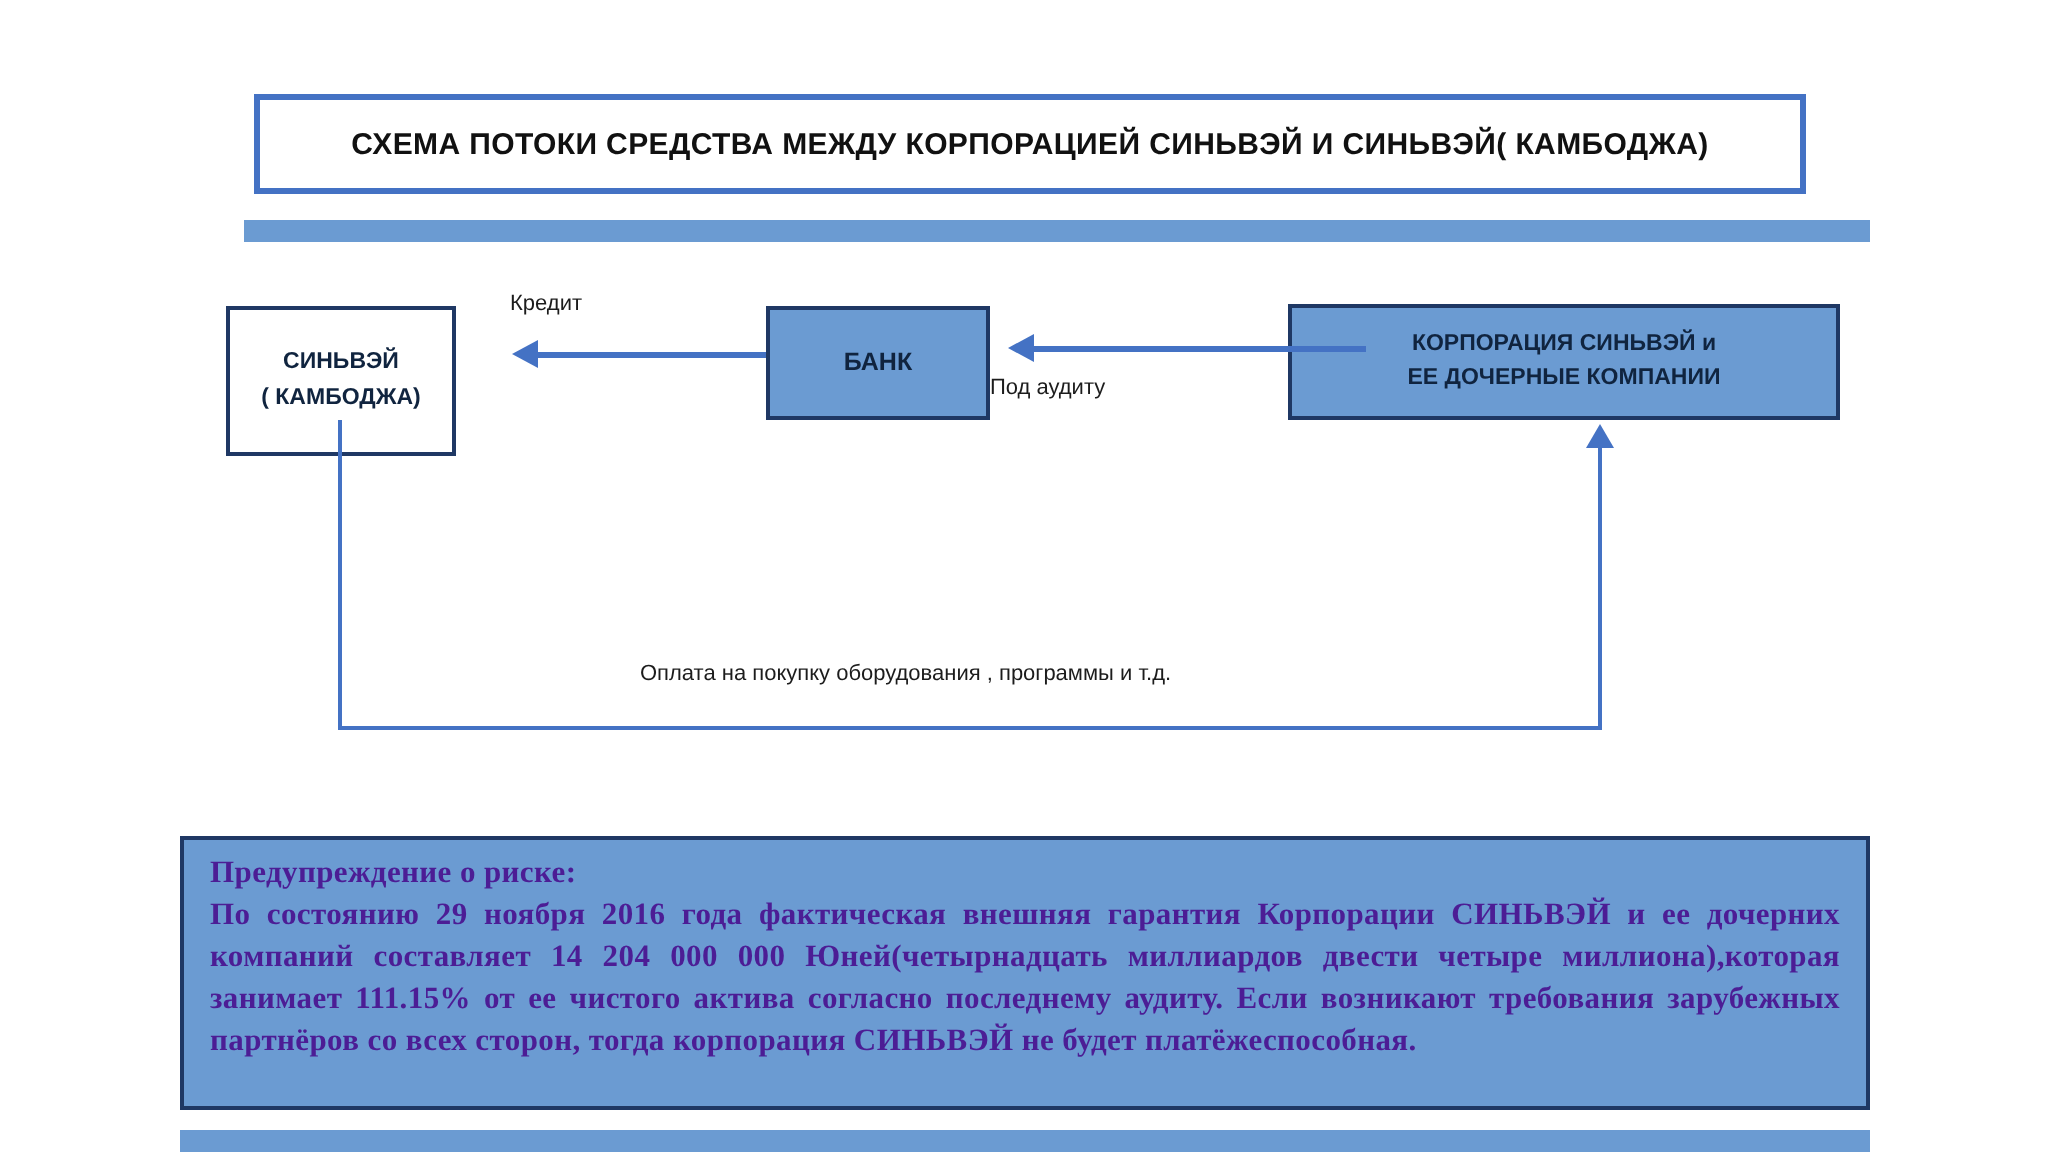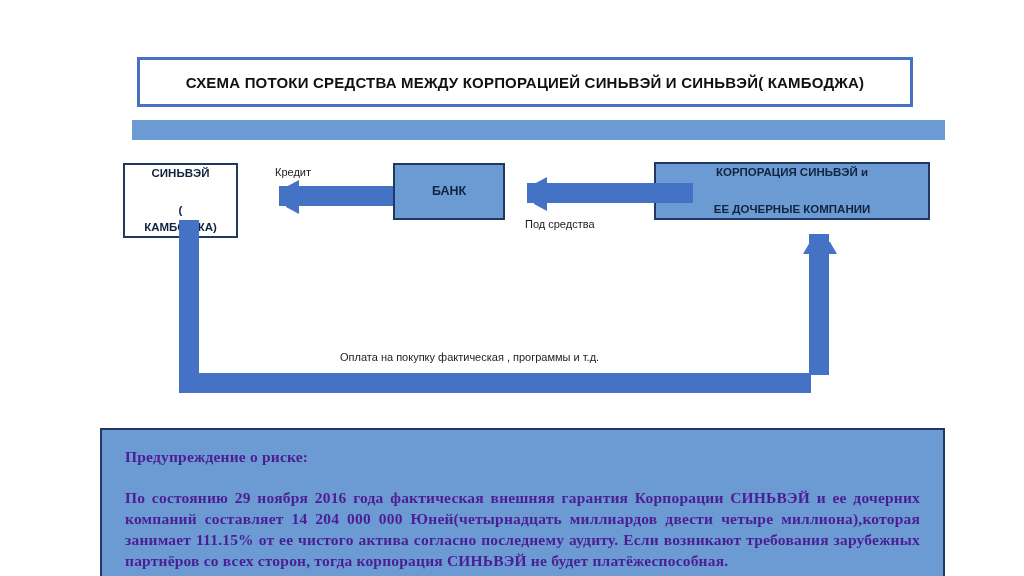--- a/index.html
+++ b/index.html
@@ -1,15 +1,15 @@
 <!DOCTYPE html>
 <html style="--steel-blue: #6B9BD2; --dark-navy: #1F3864; --arrow-blue: #4472C4; --title-border: #4472C4;"><head>
 <meta charset="utf-8">
 <style>
-  * { margin:0; padding:10px; box-sizing:border-box; }
+  * { margin:0; padding:0; box-sizing:border-box; }
   html,body { width:1024px; height:576px; }
   body {
     position:relative;
     background:#ffffff;
     font-family:"Liberation Sans", sans-serif;
     overflow:hidden;
   }
   .abs { position:absolute; }
 
   
@@ -102,25 +102,25 @@
   <div>ЕЕ ДОЧЕРНЫЕ КОМПАНИИ</div>
 </div>
 
 <div class="abs h-line credit-line"></div>
 <div class="abs head-left credit-head"></div>
 <div class="abs edge-label credit-label">Кредит</div>
 
 <div class="abs h-line pledge-line"></div>
 <div class="abs head-left pledge-head"></div>
 <div class="abs edge-label pledge-label">
-  <div>Под средства</div>
+  <div>Под аудиту</div>
 </div>
 
 <div class="abs conn conn-v-left"></div>
 <div class="abs conn conn-h"></div>
 <div class="abs conn conn-v-right"></div>
 <div class="abs head-up conn-up-head"></div>
-<div class="abs edge-label payment-label">Оплата на покупку фактическая , программы и т.д.</div>
+<div class="abs edge-label payment-label">Оплата на покупку оборудования , программы и т.д.</div>
 
 <div class="abs warning">
   <div class="heading">Предупреждение о риске:</div>
   <div class="body">По состоянию 29 ноября 2016 года фактическая внешняя гарантия Корпорации СИНЬВЭЙ и ее дочерних компаний составляет 14 204 000 000 Юней(четырнадцать миллиардов двести четыре миллиона),которая занимает 111.15% от ее чистого актива согласно последнему аудиту. Если возникают требования зарубежных партнёров со всех сторон, тогда корпорация СИНЬВЭЙ не будет платёжеспособная.</div>
 </div>
 
 </body></html>

